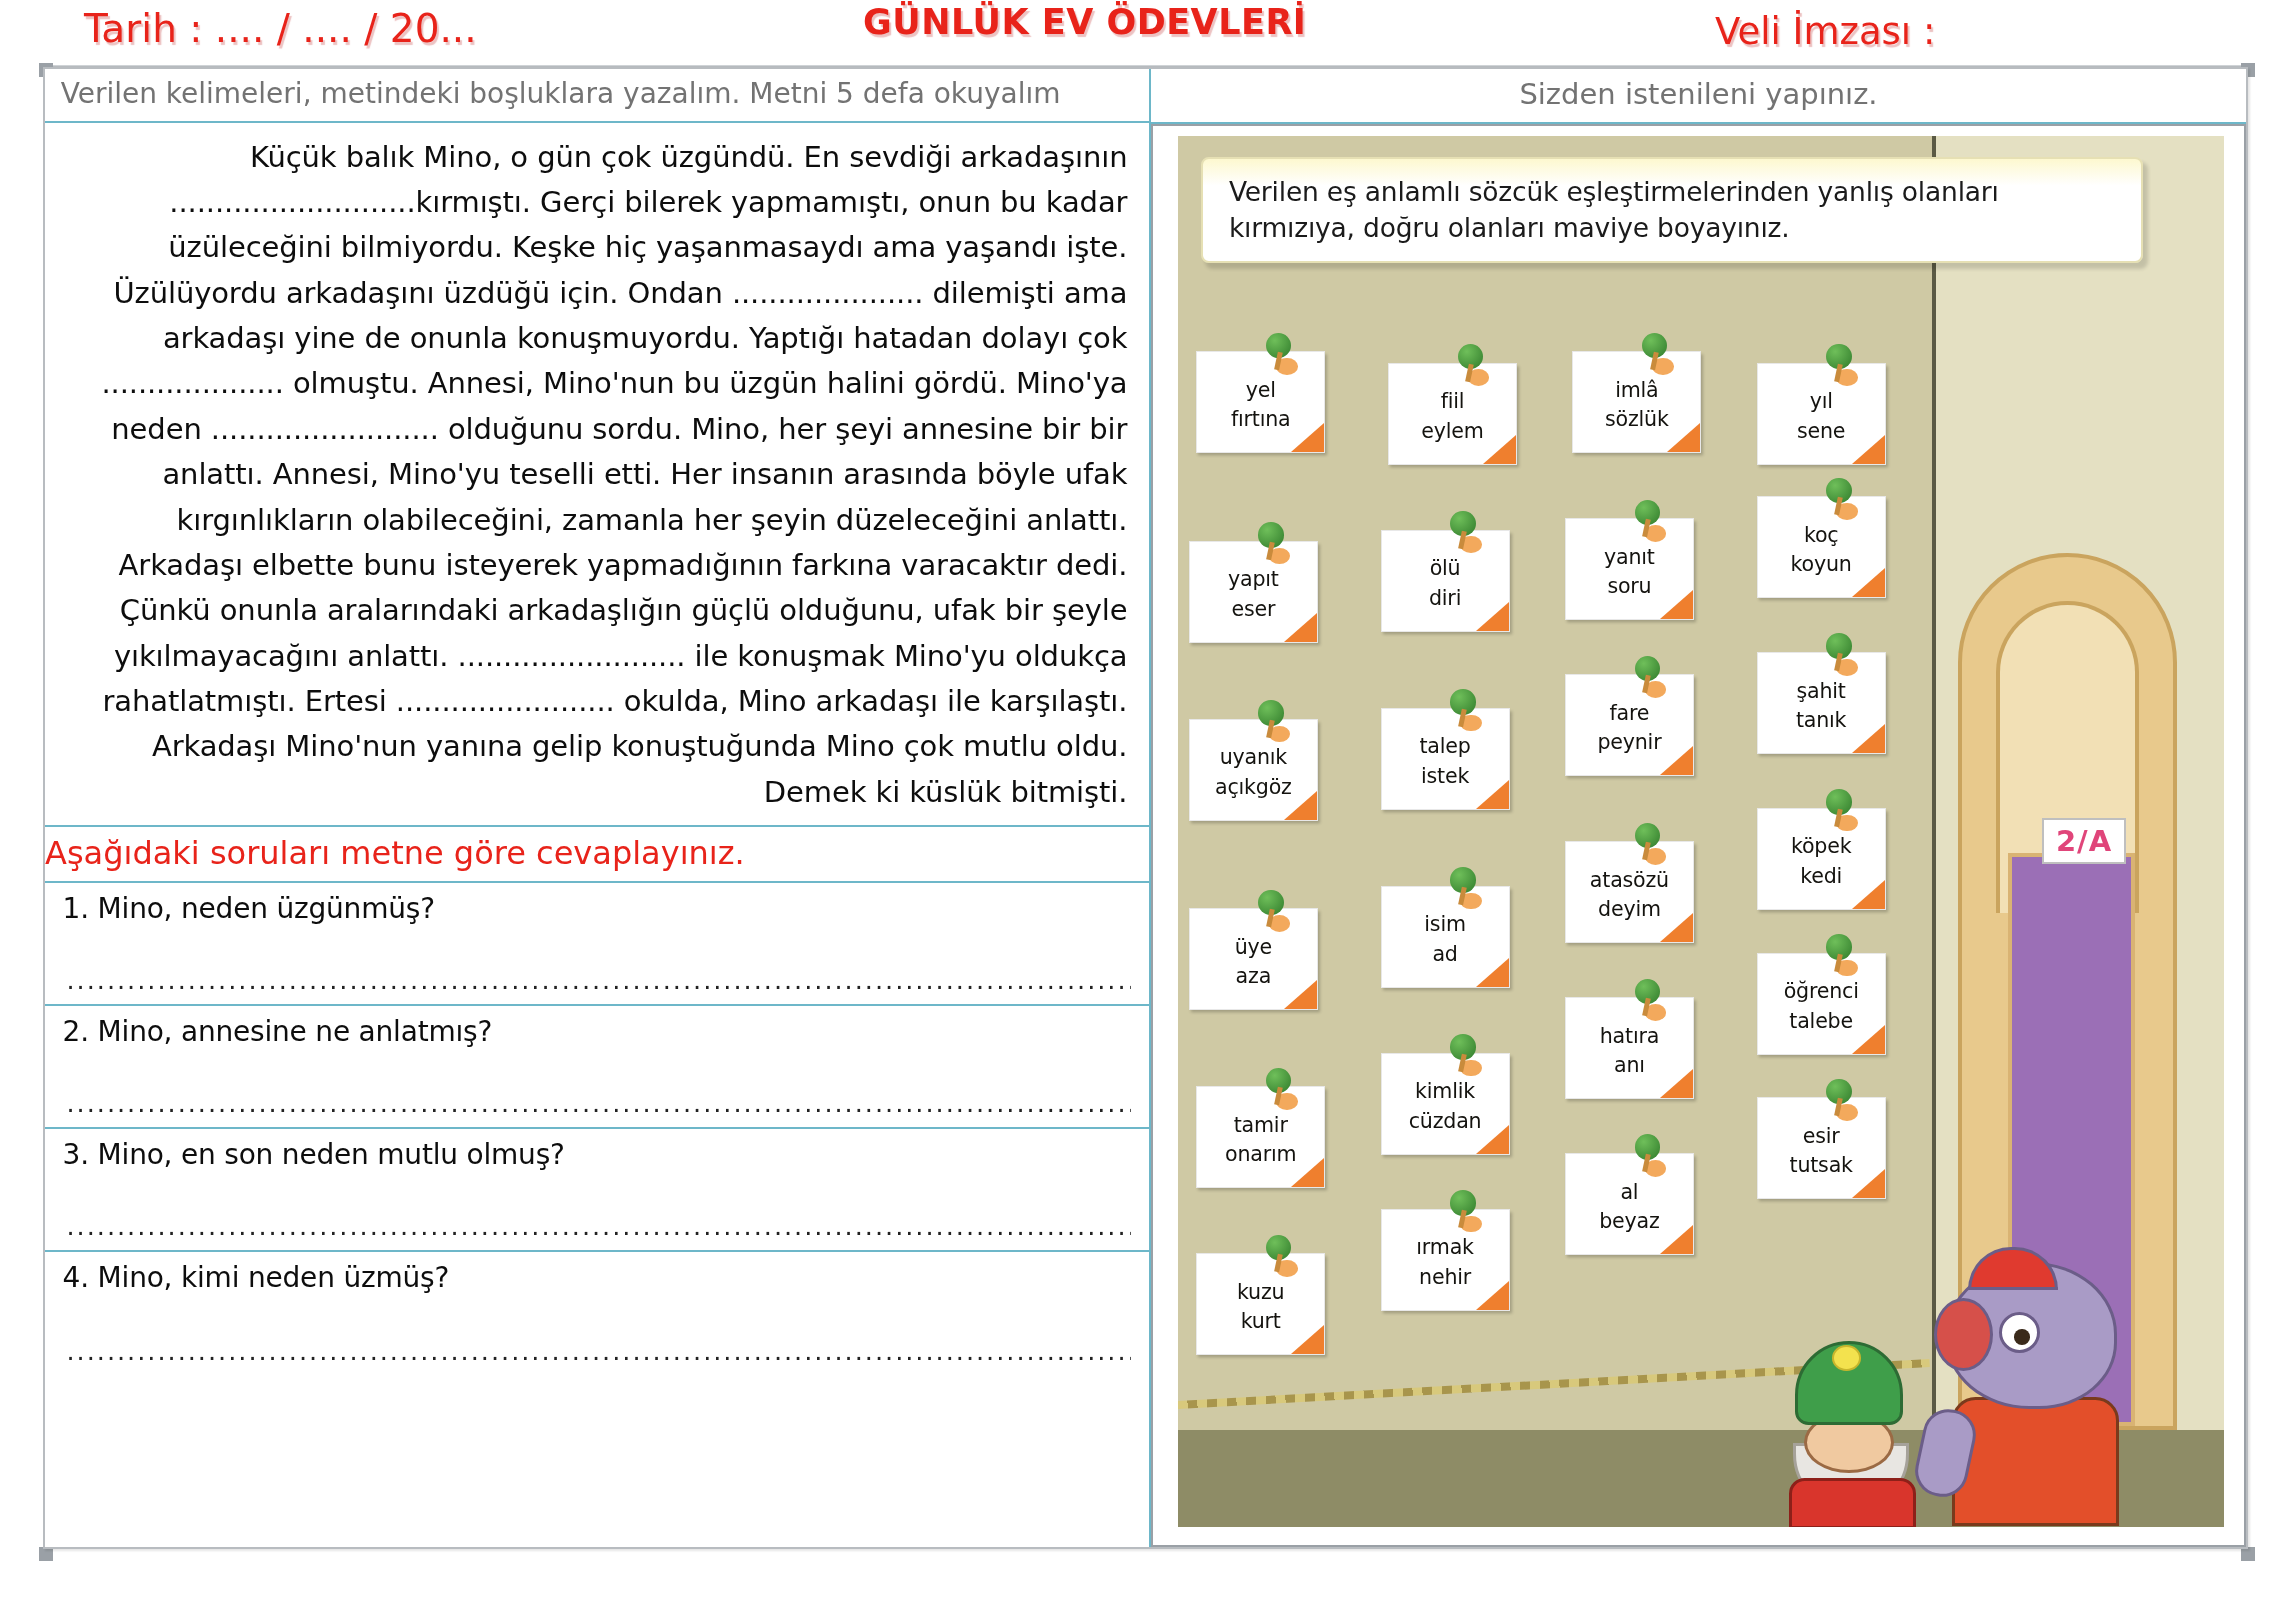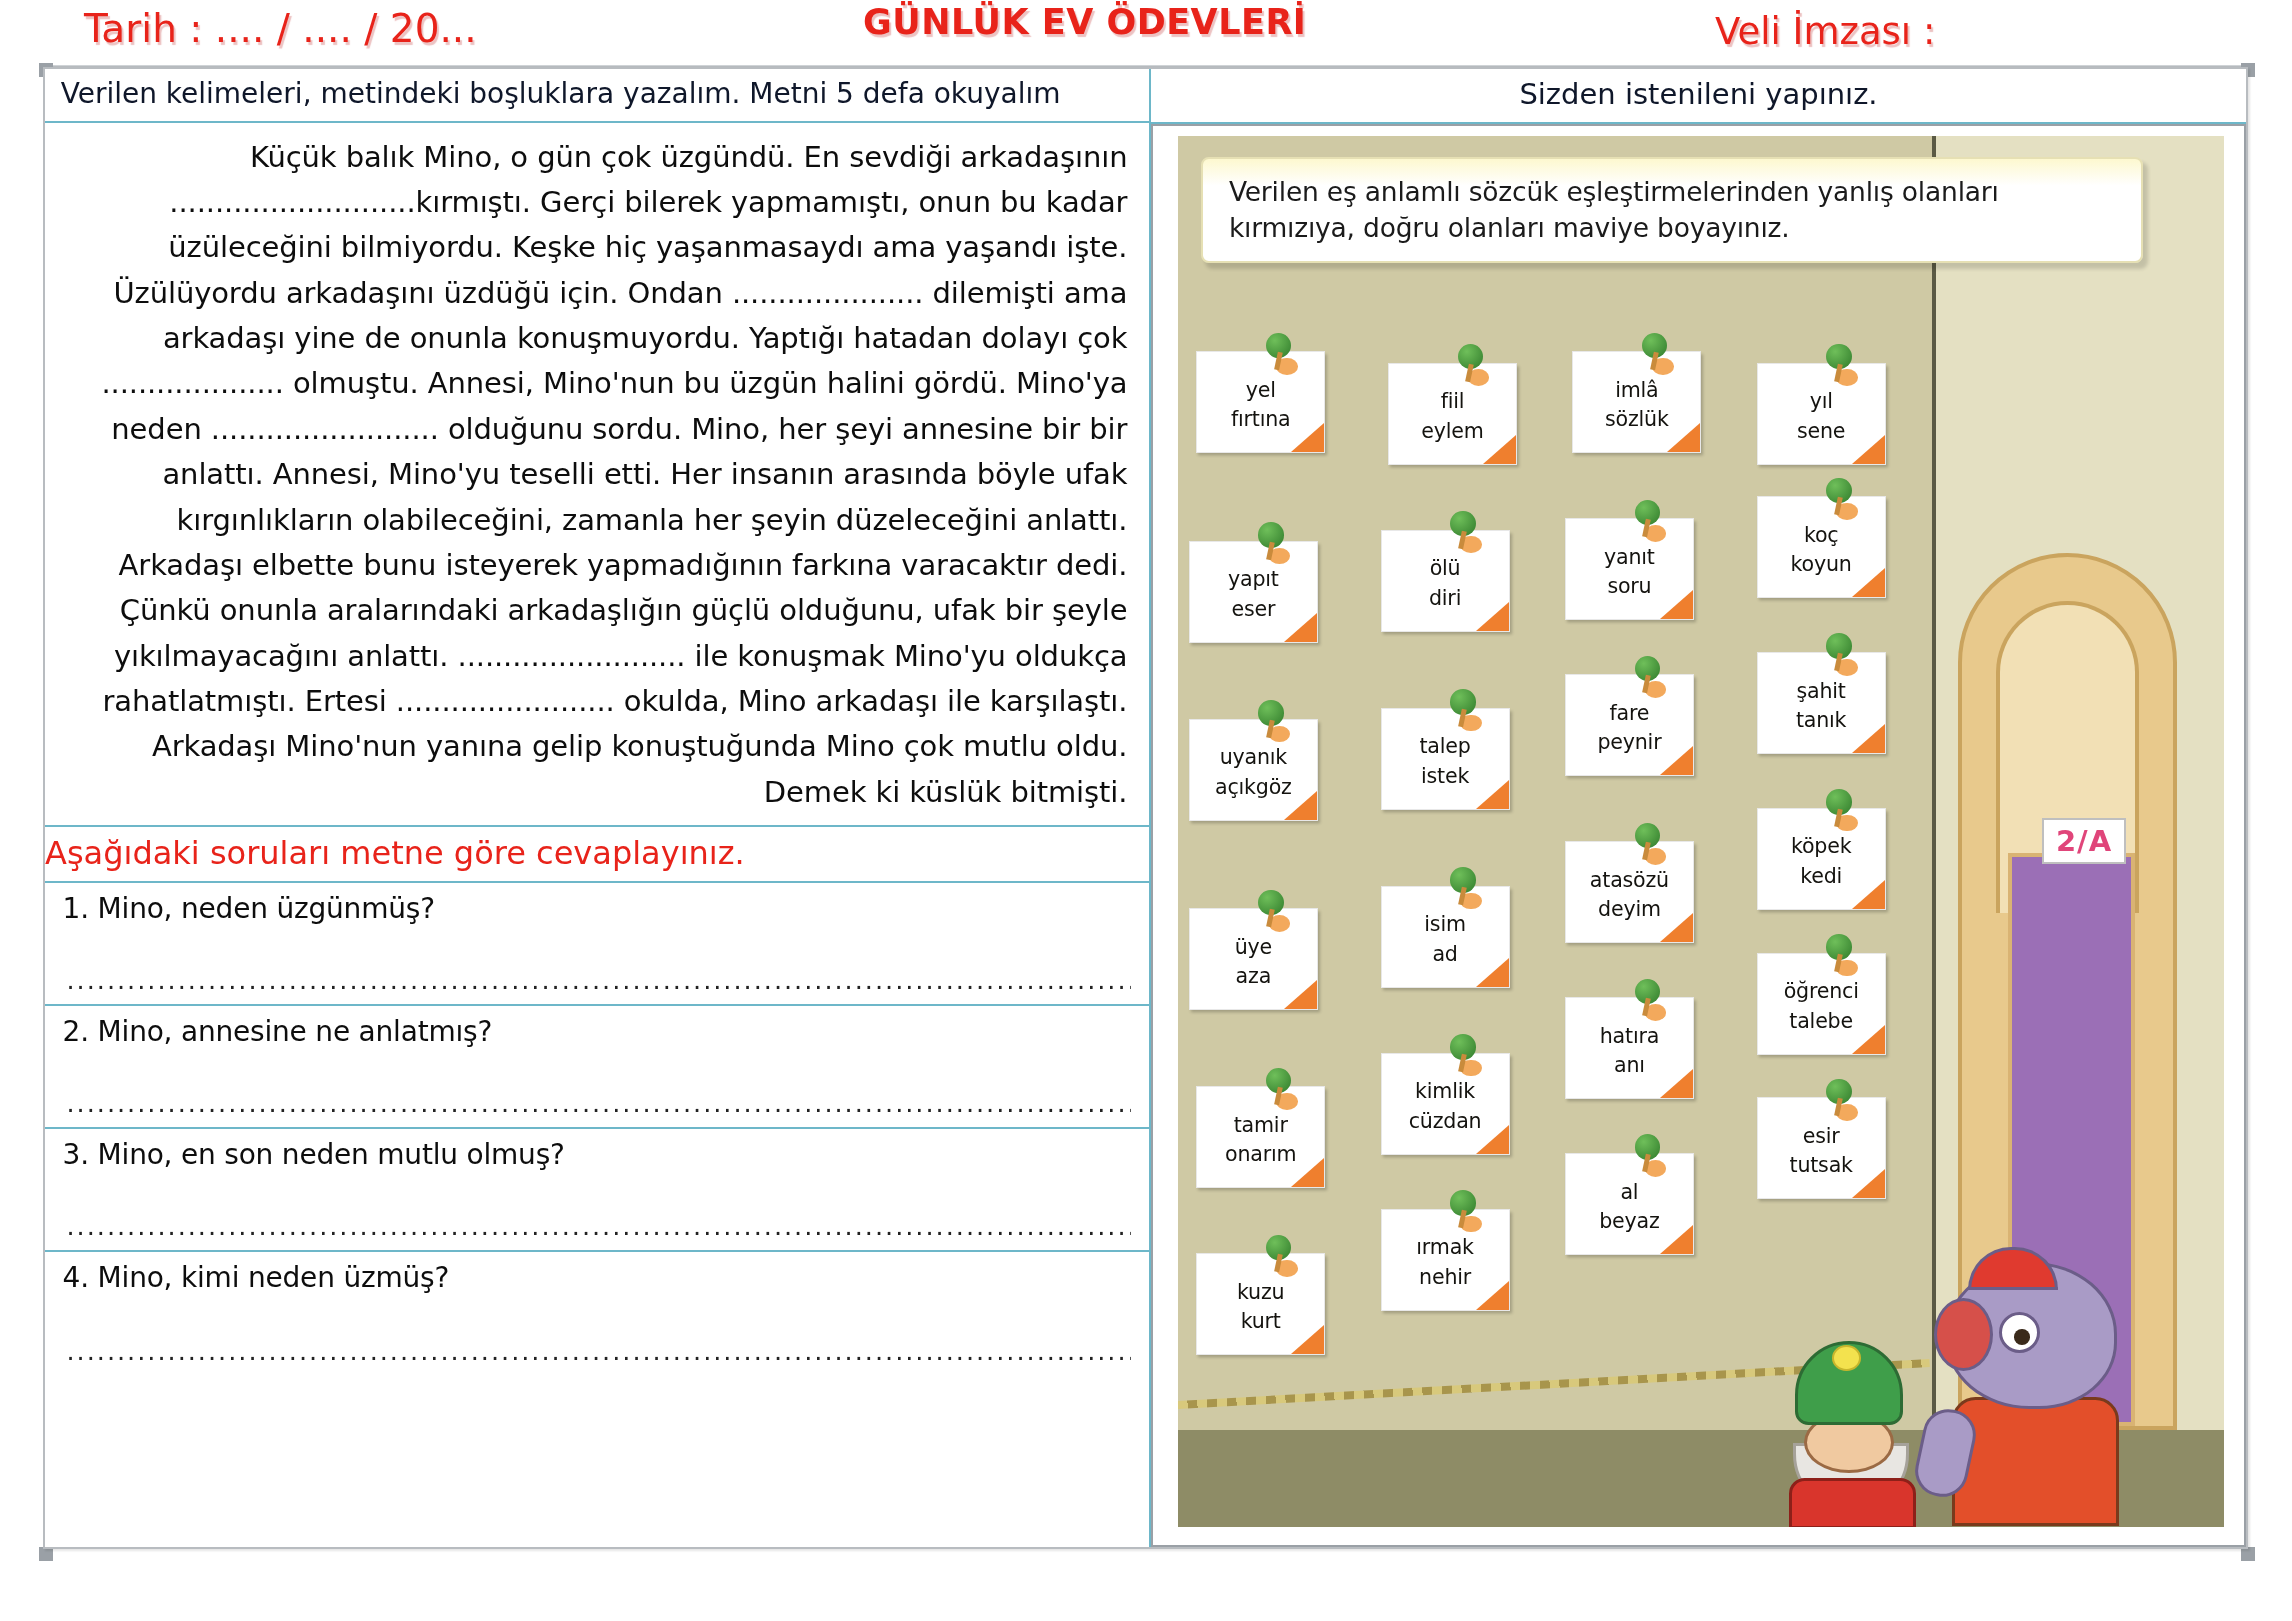--- a/index.html
+++ b/index.html
@@ -54,21 +54,21 @@
     border-right: 2.9px solid #6db7c9;
     display: flex; flex-direction: column;
   }
   .col-right {
     position: absolute; left: 1106px; top: 0; right: 0; height: 100%;
     display: flex; flex-direction: column; border-radius: 23px;
   }
 
   
   .instr {
-    color: #0f172a;
+    color: #737373;
     font-family: "DejaVu Sans", sans-serif;
     font-size: 29px;
     text-align: center;
     padding: 8.8px 5.9px 10.8px;
     border-bottom: 2.9px solid #6db7c9;
     white-space: nowrap;
     line-height: 1.15;
   }
   .instr-left { text-align: left; padding-left: 15.7px; font-size: 28px; }
 

